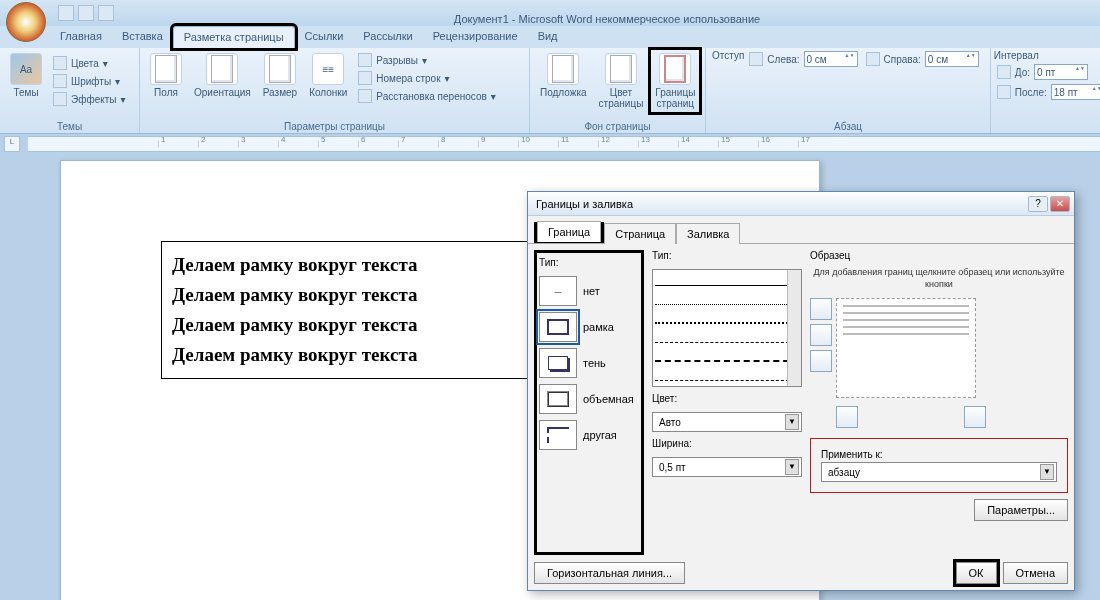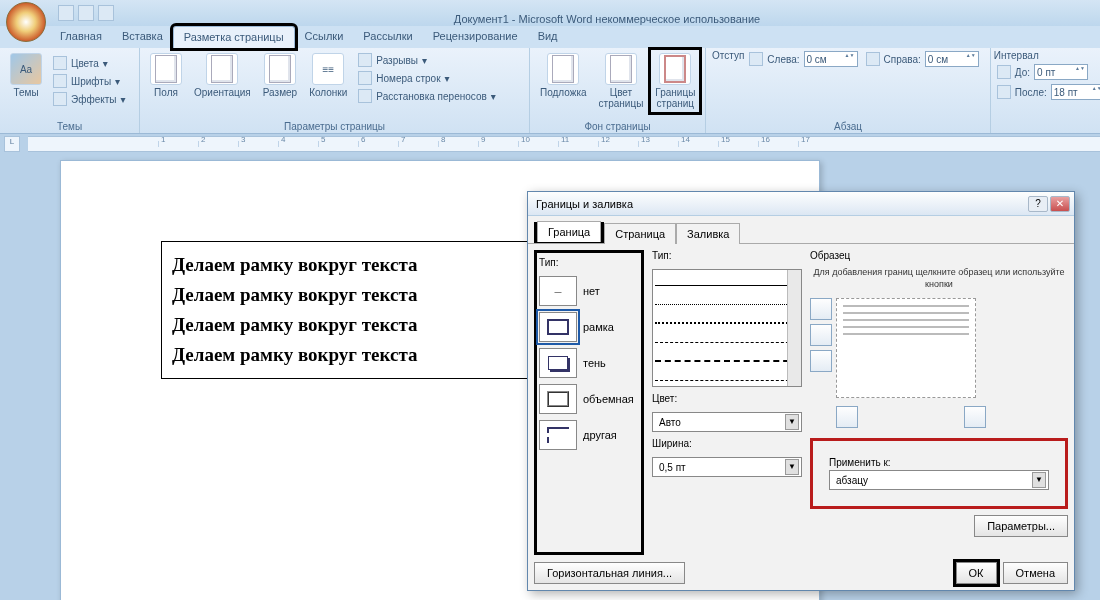--- a/index.html
+++ b/index.html
@@ -54,21 +54,21 @@
 .combo .ar { width:14px; height:16px; background:#e0e0e0; border:1px solid #999; text-align:center; font-size:8px; line-height:14px;}
 .preview-col { flex:1; display:flex; flex-direction:column; gap:4px;}
 .preview-hint { font-size:9px; text-align:center; color:#333; line-height:1.3;}
 .preview-area { display:flex; gap:4px; margin-top:4px;}
 .side-btns { display:flex; flex-direction:column; gap:4px;}
 .pv-btn { width:22px; height:22px; background:linear-gradient(#fefefe,#e4ecf4); border:1px solid #8aa8c5;}
 .preview-box { width:140px; height:100px; border:1px dashed #999; background:#fff; padding:6px; display:flex; flex-direction:column; gap:5px;}
 .preview-box .ln { height:2px; background:#bbb;}
 .bottom-btns { display:flex; gap:6px;}
 .apply-row { display:flex; flex-direction:column; gap:2px; margin-top:6px;}
-.apply-hl { border:3px solid #b91c1c; padding:16px;}
+.apply-hl { border:1px solid #b91c1c; padding:10px;}
 .dlg-footer { position:absolute; bottom:6px; left:6px; right:6px; display:flex; justify-content:space-between; align-items:center;}
 .btn { height:22px; padding:0 12px; background:linear-gradient(#fefefe,#e4e4e4); border:1px solid #888; font-size:11px; display:flex; align-items:center;}
 .ok-hl { outline:3px solid #000;}
 .page-icon { width:22px; height:28px; background:#fff; border:1px solid #aab; box-shadow: -2px -2px 0 #e0e4ec inset;}
 </style>
 </head>
 <body>
 
 <div class="office-btn"></div>
 

